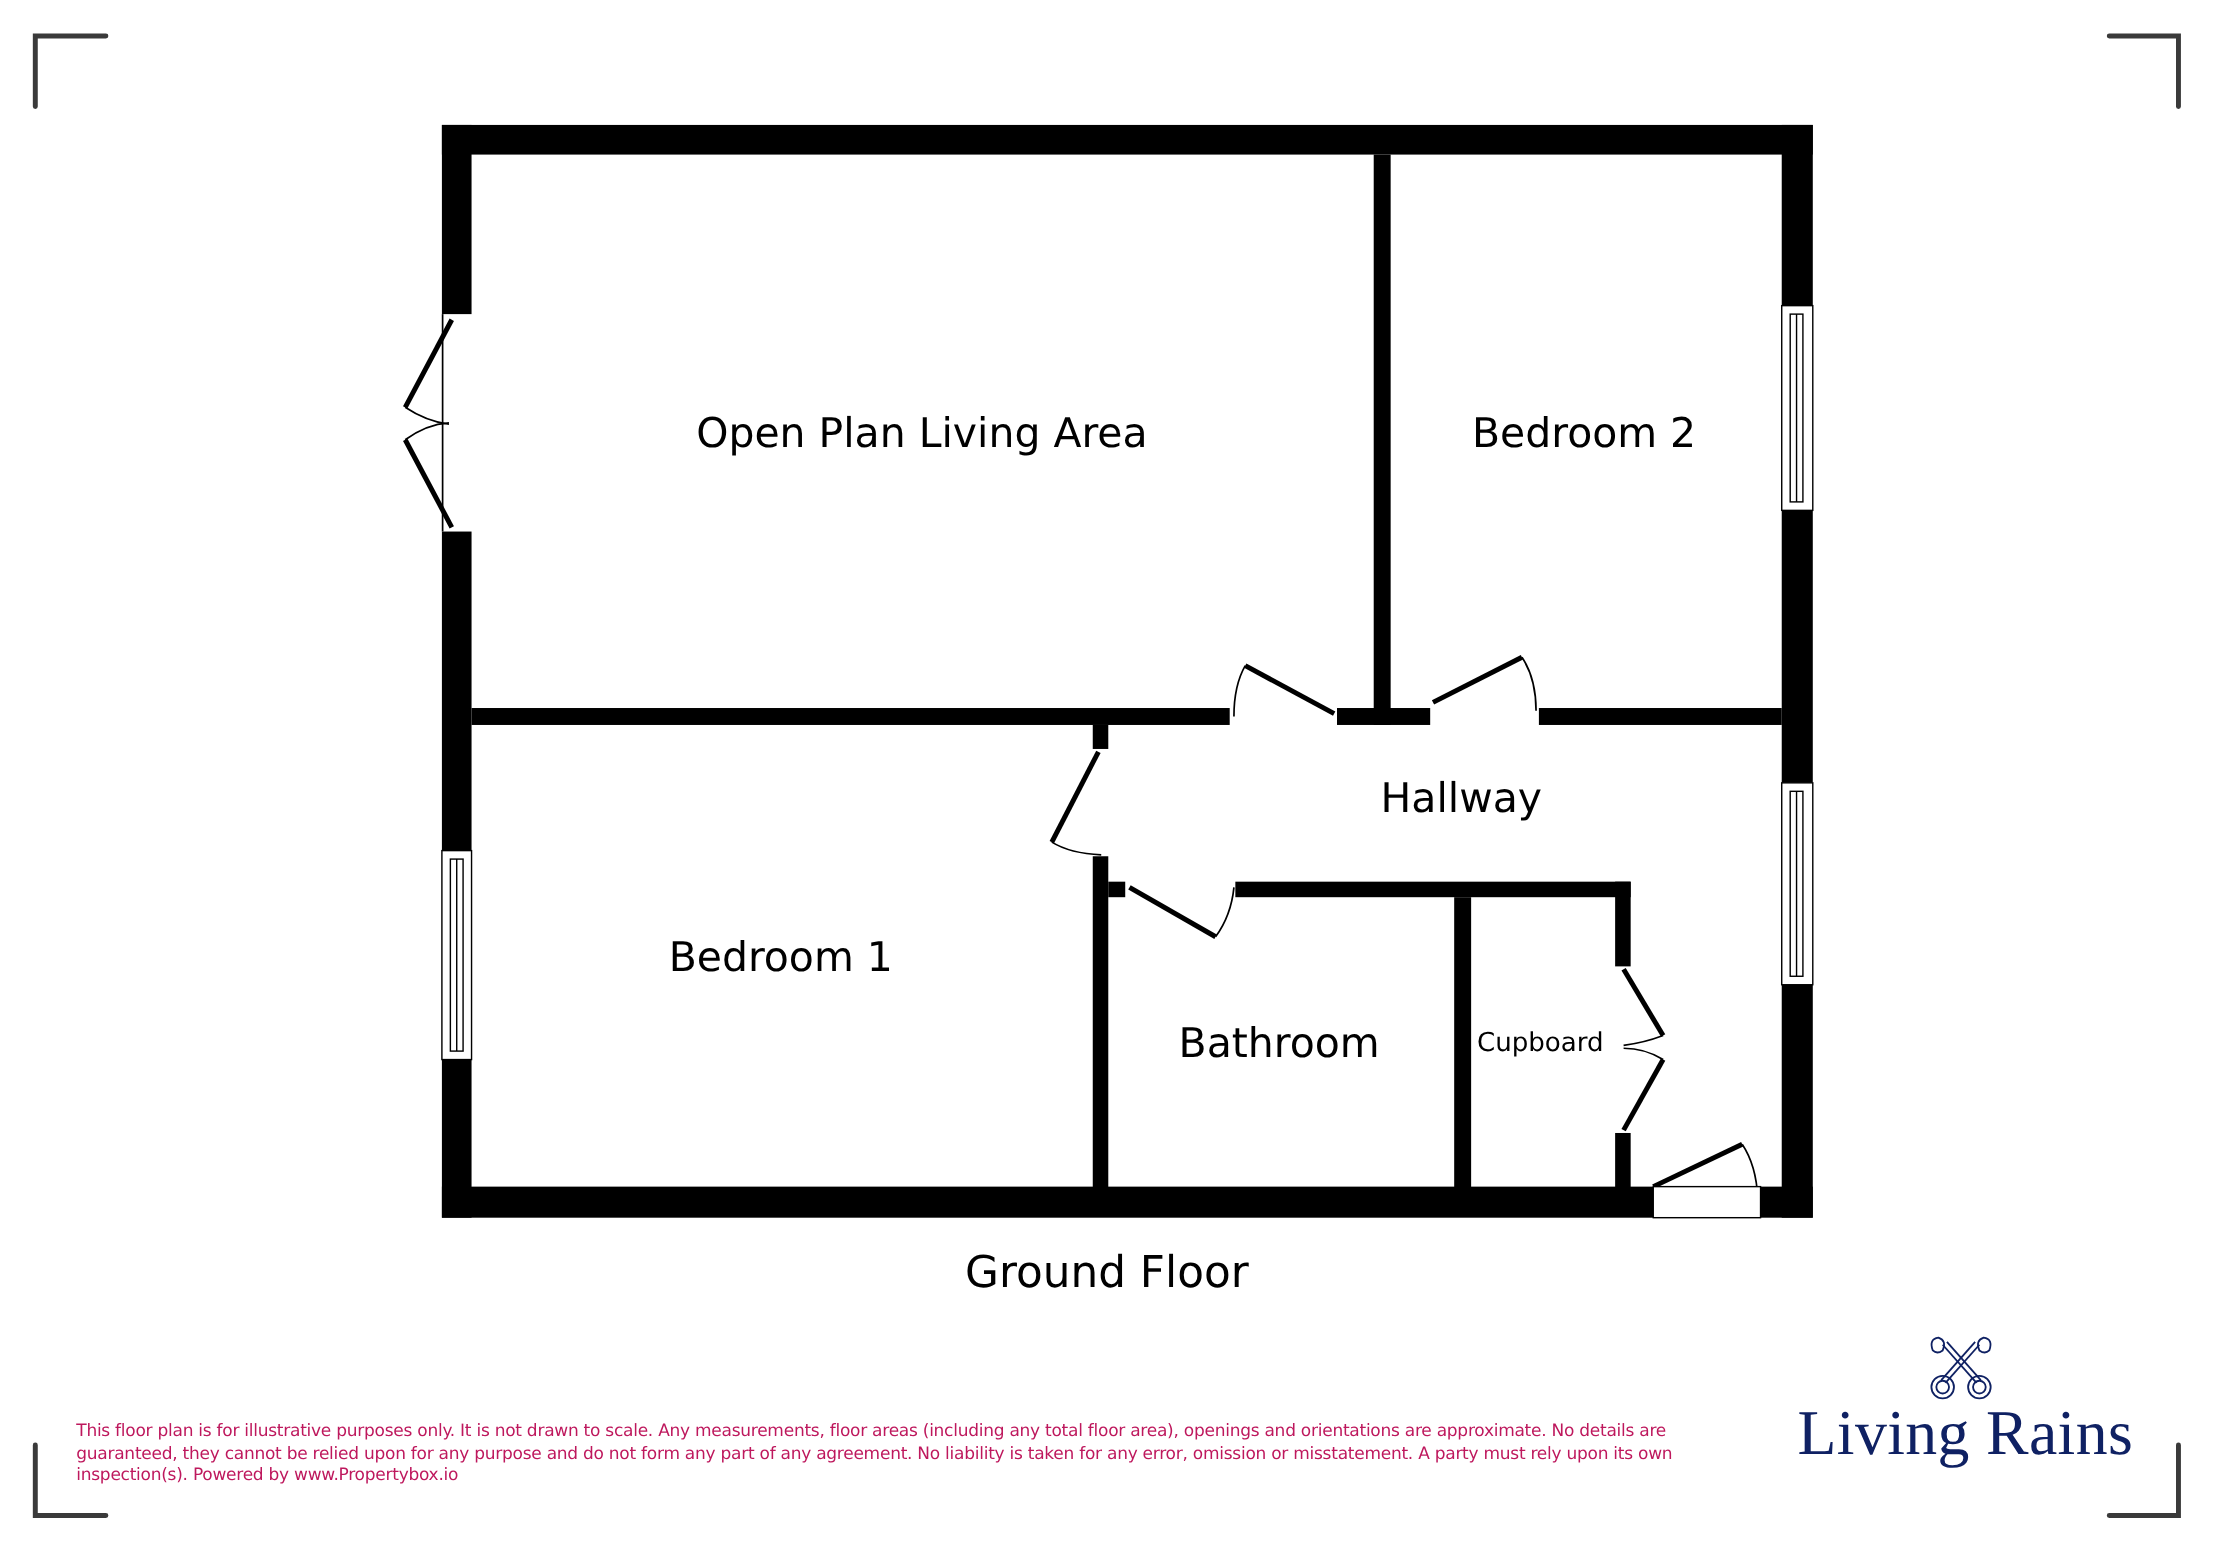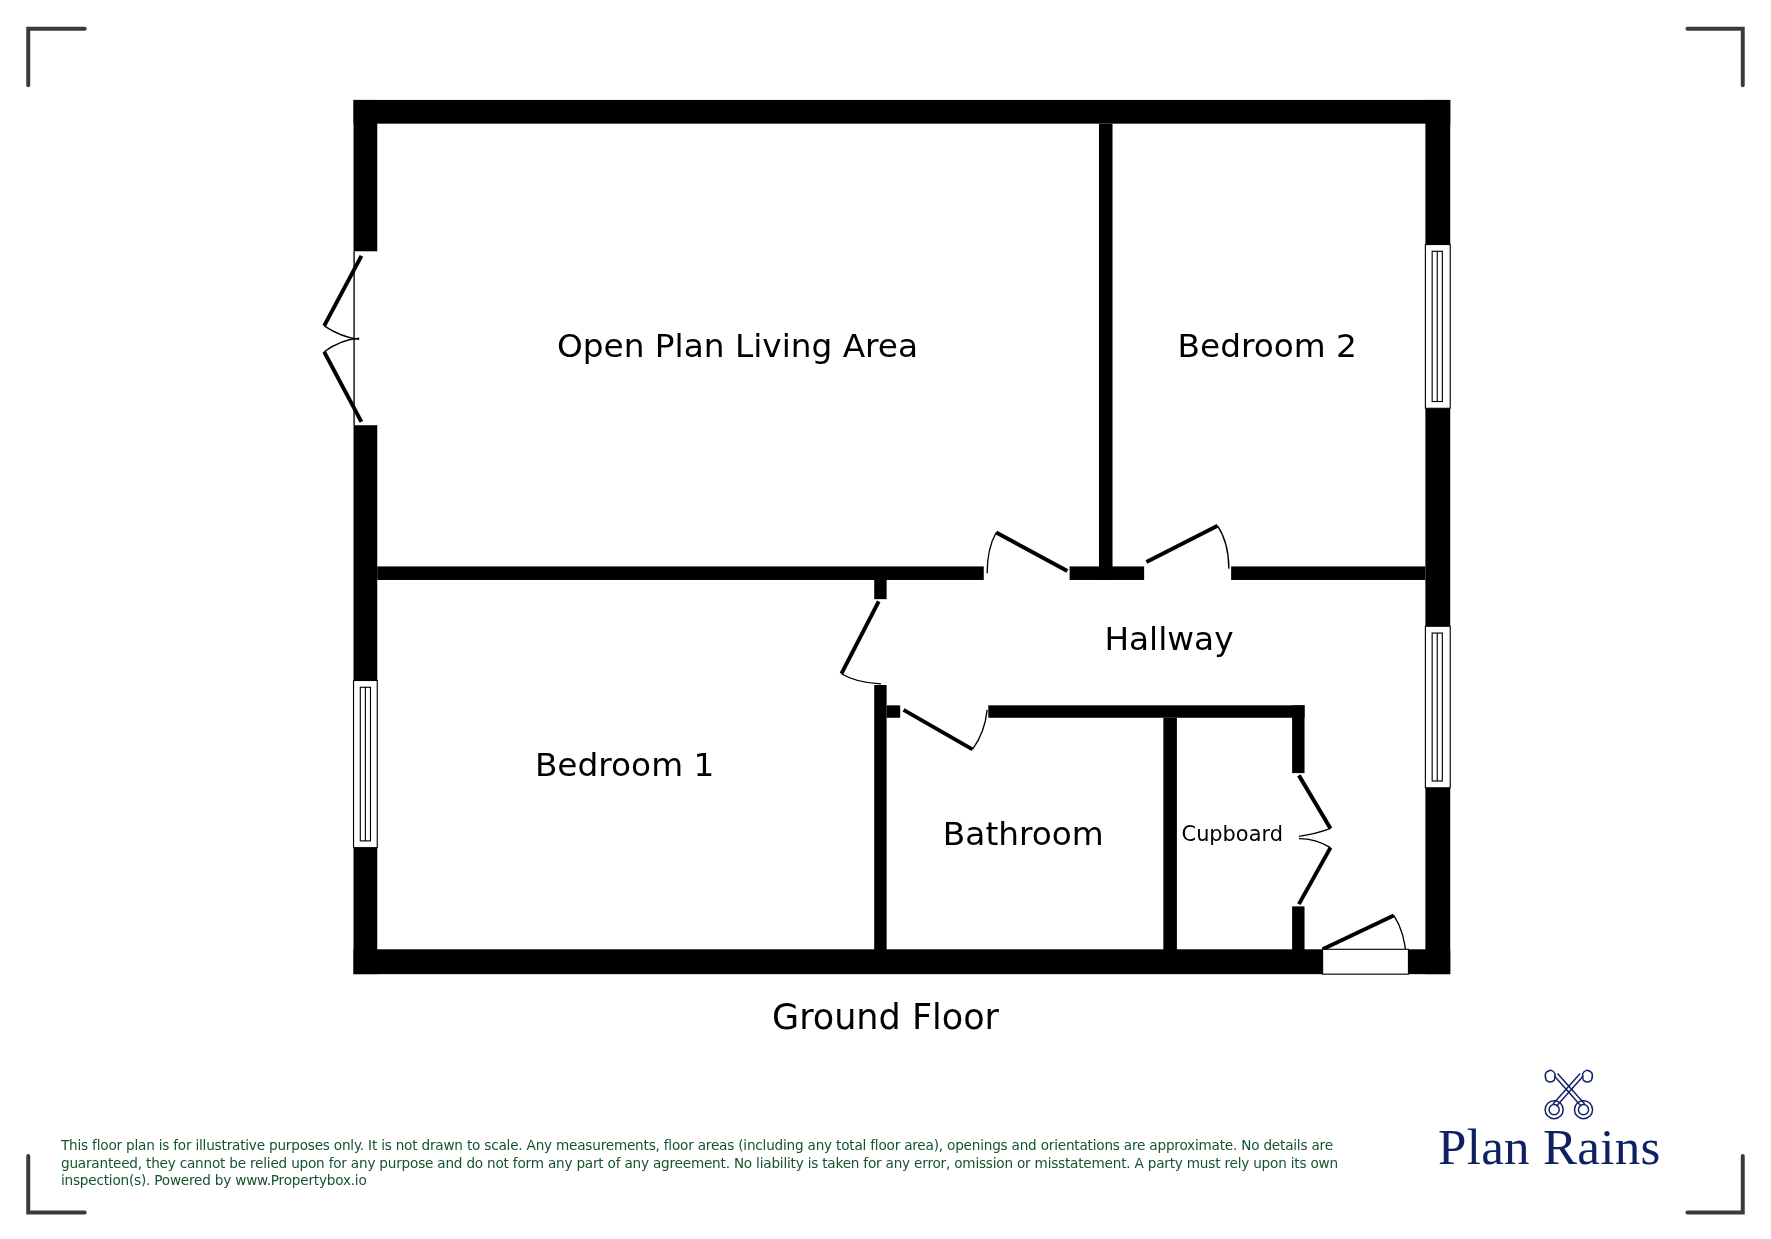--- a/index.html
+++ b/index.html
@@ -3,21 +3,21 @@
 <meta charset="utf-8">
 <style>
   html, body { margin: 0; padding: 0; background: #ffffff; }
   body { width: 1771px; height: 1239px; position: relative; overflow: hidden; }
   svg#plan { position: absolute; left: 0; top: 0; }
   .room-label { font-family: "DejaVu Sans", sans-serif; fill: #000; }
   .floor-label { font-family: "DejaVu Sans", sans-serif; fill: #000; }
   .disclaimer {
     position: absolute; left: 61px; top: 1137px; width: 1300px;
     font-family: "DejaVu Sans", sans-serif; font-size: 13.6px; line-height: 17.5px;
-    color: #14532d; letter-spacing: -0.2px;
+    color: #be185d; letter-spacing: -0.2px;
   }
   .logo-text {
     position: absolute; left: 1438px; top: 1118px;
     font-family: "Liberation Serif", "DejaVu Serif", serif; font-size: 51px;
     color: #0f2163; white-space: nowrap; letter-spacing: 0.3px;
   }
 </style>
 </head>
 <body>
 
@@ -153,13 +153,13 @@
     <path d="M-20,-14 q-3,-8 4,-9 q6,2 3,9 q-4,3 -7,0 z"></path>
     <path d="M20,-14 q3,-8 -4,-9 q-6,2 -3,9 q4,3 7,0 z"></path>
     <circle cx="-13" cy="12" r="8"></circle>
     <circle cx="-13" cy="12" r="4.5"></circle>
     <circle cx="13" cy="12" r="8"></circle>
     <circle cx="13" cy="12" r="4.5"></circle>
   </g>
 </svg>
 
 <div class="disclaimer">This floor plan is for illustrative purposes only. It is not drawn to scale. Any measurements, floor areas (including any total floor area), openings and orientations are approximate. No details are guaranteed, they cannot be relied upon for any purpose and do not form any part of any agreement. No liability is taken for any error, omission or misstatement. A party must rely upon its own inspection(s). Powered by www.Propertybox.io</div>
-<div class="logo-text">Plan Rains</div>
+<div class="logo-text">Living Rains</div>
 
 </body></html>

